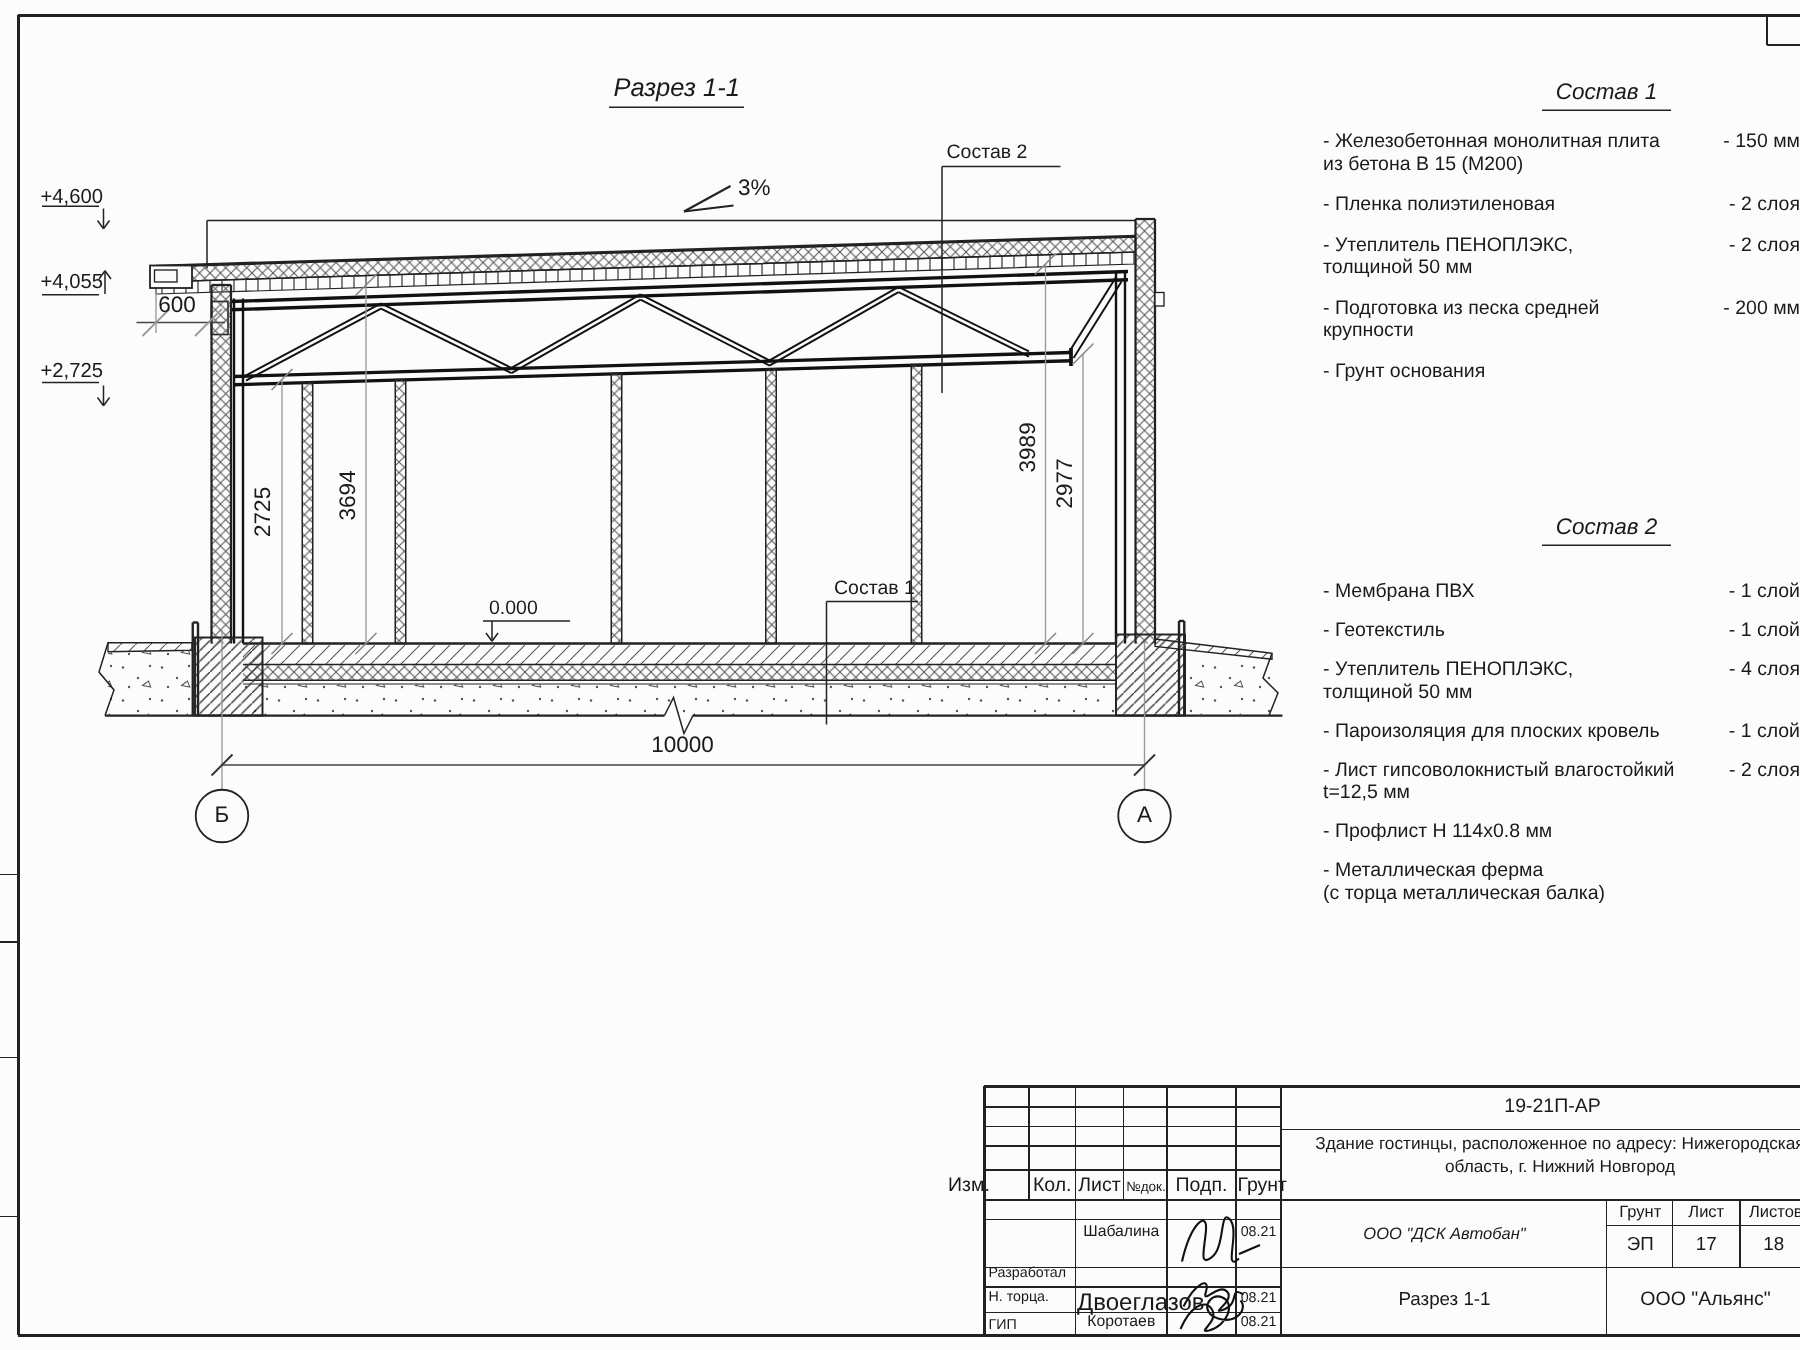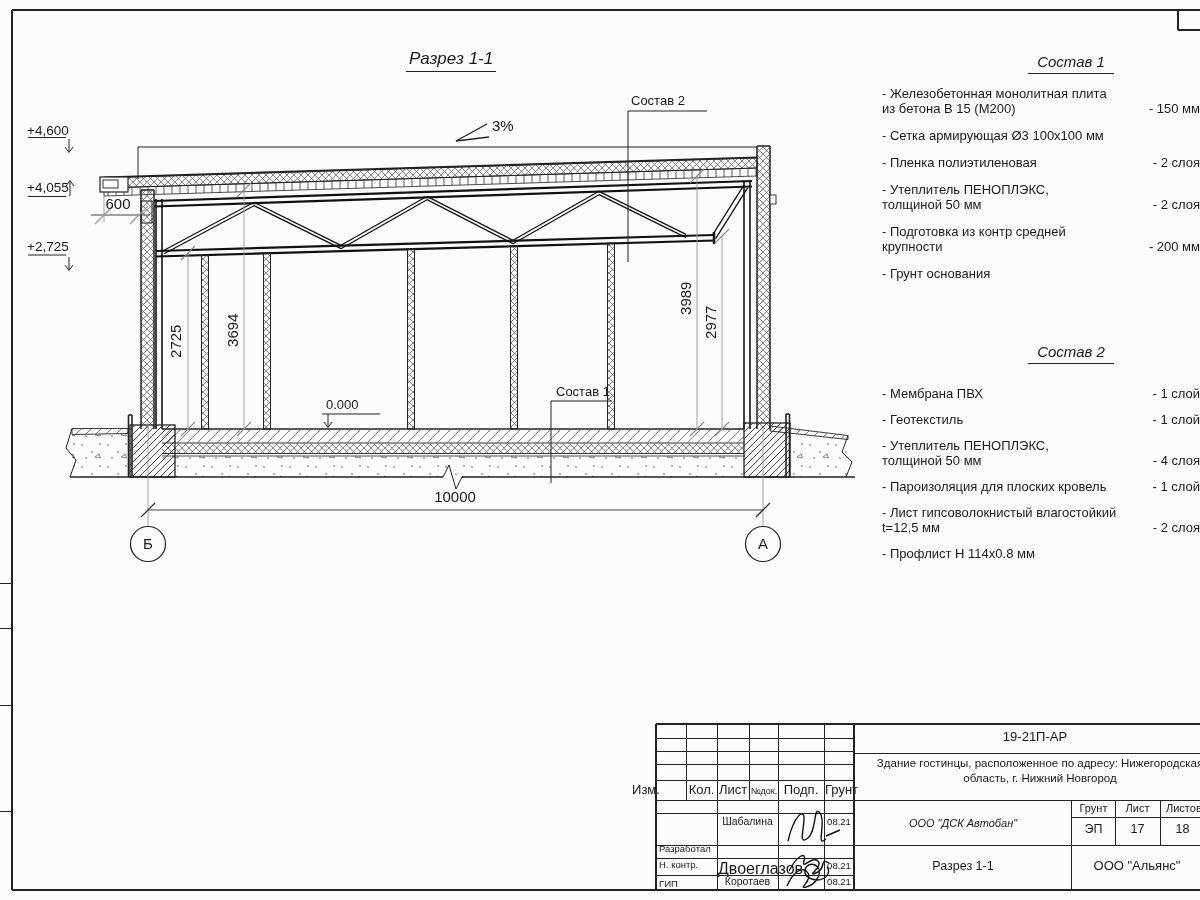--- a/index.html
+++ b/index.html
@@ -5,21 +5,21 @@
   html,body{margin:0;padding:0;}
   body{width:1200px;height:900px;overflow:hidden;background:#fcfcfc;position:relative;
        font-family:"Liberation Sans",sans-serif;color:#1a1a1a;}
   svg.lines{position:absolute;left:0;top:0;z-index:1;}
   .t{position:absolute;z-index:2;white-space:nowrap;color:#1a1a1a;line-height:1.1;}
   .c{text-align:center;}
   .it{font-style:italic;}
   .ul{border-bottom:1.3px solid #222;padding:0 3px 2px 3px;}
   .rot{transform:rotate(-90deg);transform-origin:center center;}
   .list{position:absolute;z-index:2;width:318px;}
-  .li{display:flex;justify-content:space-between;align-items:flex-end;font-size:13px;line-height:15px;}
+  .li{display:flex;justify-content:space-between;align-items:flex-start;font-size:13px;line-height:15px;}
   .list1 .li{margin-bottom:12px;}
   .list2 .li{margin-bottom:11px;}
   .li .tx{white-space:pre-line;}
   .li .vl{white-space:nowrap;padding-left:6px;}
   .dim{font-size:15px;}
   .small{font-size:9.5px;}
 </style>
 </head>
 <body>
 
@@ -258,34 +258,30 @@
 <span class="t" style="left:326px;top:398px;font-size:13px;">0.000</span>
 
 <span class="t it ul c" style="left:1028px;top:54px;width:80px;font-size:15px;">Состав 1</span>
 <div class="list list1" style="left:882px;top:86px;">
   <div class="li">
       <span class="tx">- Железобетонная  монолитная плита
 из бетона В 15 (М200)</span>
       <span class="vl">- 150 мм</span>
     </div>
   <div class="li">
-      <span class="tx">- Сетка армирующая Ø3 100х100 мм</span>
-      <span class="vl"></span>
-    </div>
-  <div class="li">
       <span class="tx">- Пленка полиэтиленовая</span>
       <span class="vl">- 2 слоя</span>
     </div>
   <div class="li">
       <span class="tx">- Утеплитель ПЕНОПЛЭКС,
 толщиной 50 мм</span>
       <span class="vl">- 2 слоя</span>
     </div>
   <div class="li">
-      <span class="tx">- Подготовка из контр средней
+      <span class="tx">- Подготовка из песка средней
 крупности</span>
       <span class="vl">- 200 мм</span>
     </div>
   <div class="li">
       <span class="tx">- Грунт основания</span>
       <span class="vl"></span>
     </div>
 </div>
 
 <span class="t it ul c" style="left:1028px;top:344px;width:80px;font-size:15px;">Состав 2</span>
@@ -307,36 +303,41 @@
       <span class="tx">- Пароизоляция для плоских кровель</span>
       <span class="vl">- 1 слой</span>
     </div>
   <div class="li">
       <span class="tx">- Лист гипсоволокнистый влагостойкий
 t=12,5 мм</span>
       <span class="vl">- 2 слоя</span>
     </div>
   <div class="li">
       <span class="tx">- Профлист Н 114х0.8 мм</span>
+      <span class="vl"></span>
+    </div>
+  <div class="li">
+      <span class="tx">- Металлическая ферма
+(с торца металлическая балка)</span>
       <span class="vl"></span>
     </div>
 </div>
 
 <span class="t c" style="left:632px;top:783px;width:28px;font-size:13px;">Изм.</span>
 <span class="t c" style="left:687px;top:783px;width:29px;font-size:13px;">Кол.</span>
 <span class="t c" style="left:718px;top:783px;width:30px;font-size:13px;">Лист</span>
 <span class="t c" style="left:750px;top:787px;width:28px;font-size:9px;">№док.</span>
 <span class="t c" style="left:779px;top:783px;width:44px;font-size:13px;">Подп.</span>
 <span class="t c" style="left:825px;top:783px;width:28px;font-size:13px;">Грунт</span>
 
 <span class="t small" style="left:659px;top:844px;">Разработал</span>
 <span class="t c" style="left:718px;top:816px;width:59px;font-size:10.5px;">Шабалина</span>
 <span class="t c small" style="left:825px;top:817px;width:28px;">08.21</span>
 
-<span class="t small" style="left:659px;top:860px;">Н. контр.</span>
+<span class="t small" style="left:659px;top:860px;">Н. торца.</span>
 <span class="t c" style="left:718px;top:860px;width:59px;font-size:16px;">Двоеглазов</span>
 <span class="t c small" style="left:825px;top:861px;width:28px;">08.21</span>
 
 <span class="t small" style="left:659px;top:838px;margin-top:41px;">ГИП</span>
 <span class="t c" style="left:718px;top:876px;width:59px;font-size:10.5px;">Коротаев</span>
 <span class="t c small" style="left:825px;top:877px;width:28px;">08.21</span>
 
 <span class="t c" style="left:854px;top:730px;width:362px;font-size:13px;">19-21П-АР</span>
 <span class="t c" style="left:858px;top:757px;width:364px;font-size:11.5px;">Здание гостинцы, расположенное по адресу: Нижегородская</span>
 <span class="t c" style="left:858px;top:772px;width:364px;font-size:11.5px;">область, г. Нижний Новгород</span>

